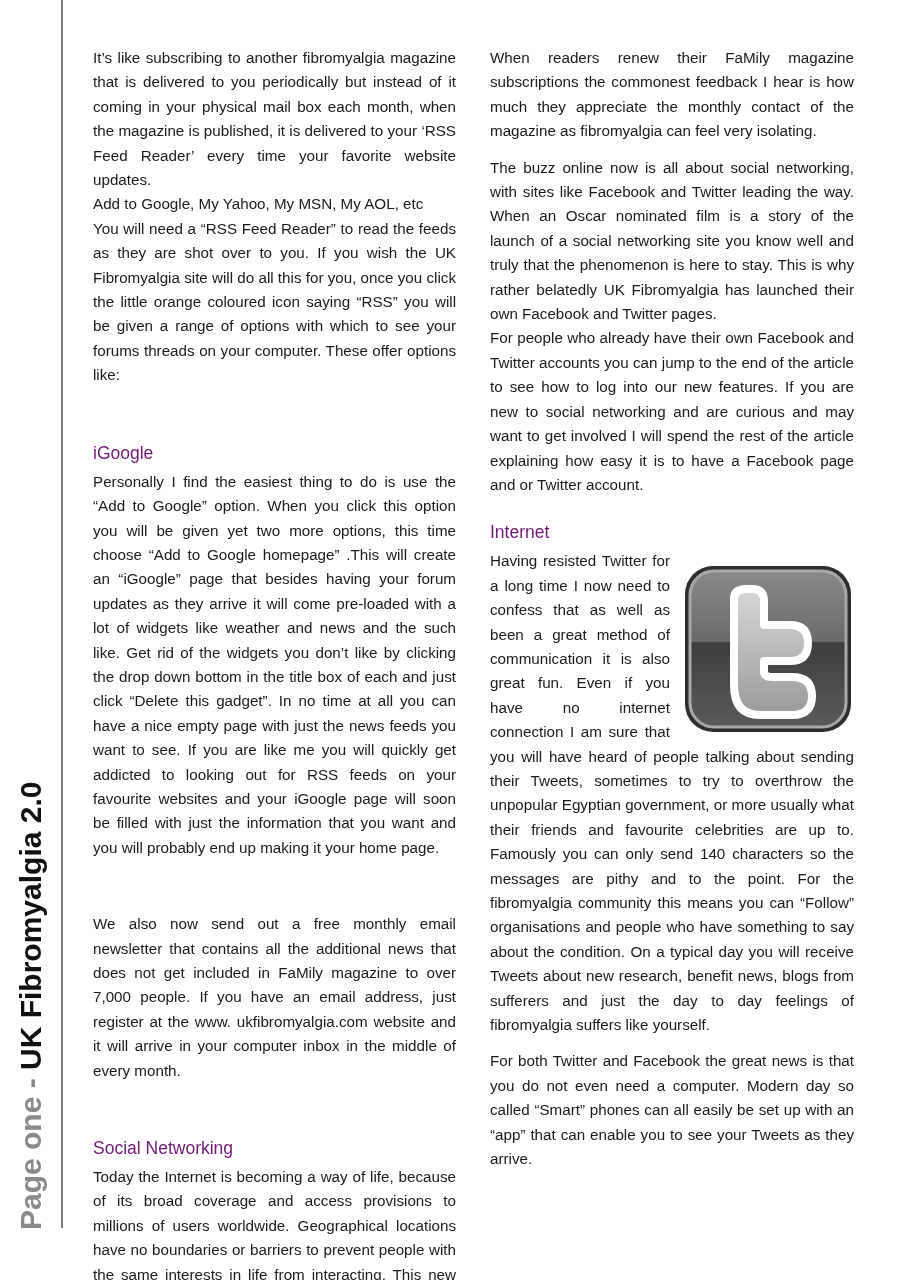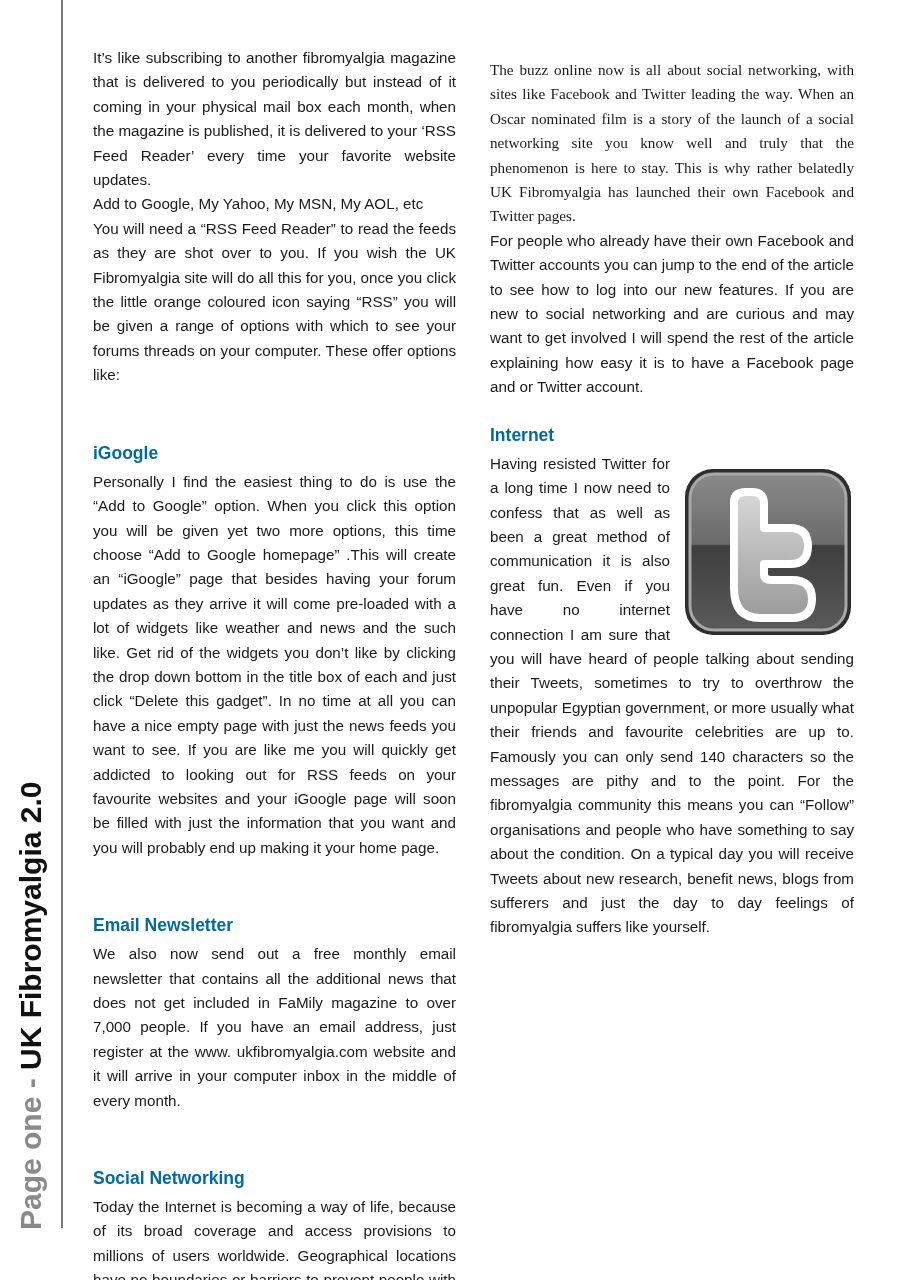--- a/index.html
+++ b/index.html
@@ -7,23 +7,23 @@
          font-family: "Liberation Sans", sans-serif; color: #1a1a1a; }
   .side-rule { position: absolute; left: 61px; top: 0; width: 2px; height: 1228px; background: #7a7a7a; }
   .side-title { position: absolute; left: 14px; top: 1230px; transform-origin: 0 0; transform: rotate(-90deg);
                 white-space: nowrap; font-size: 30px; font-weight: bold; letter-spacing: 0px; }
   .side-title .muted { color: #8a8a8a; }
   .side-title .strong { color: #111; }
   .col { position: absolute; top: 46px; font-size: 15.2px; line-height: 24.4px; text-align: justify; }
   .col.left { left: 93px; width: 363px; }
   .col.right { left: 490px; width: 364px; }
   p { margin: 0; }
-  .gap-s { margin-top: 12px; font-family: Liberation Serif, serif; }
+  .gap-s { margin-top: 12px; }
   .gap-l { margin-top: 52px; }
-  h3 { margin: 0 0 4px 0; font-size: 17.5px; font-weight: bold; line-height: 26px; color: #0369a1; }
+  h3 { margin: 0 0 4px 0; font-size: 17.5px; font-weight: normal; line-height: 26px; color: #701a75; }
   .twitter-wrap { position: relative; }
   .twitter-logo { float: right; width: 172px; height: 176px; margin: 12px 0 4px 12px; }
 </style>
 </head>
 <body>
 
 <div class="side-rule"></div>
 <div class="side-title">
   <span class="muted">Page one - </span><span class="strong">UK Fibromyalgia 2.0</span>
 </div>
@@ -32,31 +32,31 @@
   <p>It’s like subscribing to another fibromyalgia magazine that is delivered to you periodically but instead of it coming in your physical mail box each month, when the magazine is published, it is delivered to your ‘RSS Feed Reader’ every time your favorite website updates.</p>
   <p>Add to Google, My Yahoo, My MSN, My AOL, etc</p>
   <p>You will need a “RSS Feed Reader” to read the feeds as they are shot over to you. If you wish the UK Fibromyalgia site will do all this for you, once you click the little orange coloured icon saying “RSS” you will be given a range of options with which to see your forums threads on your computer. These offer options like:</p>
 
   <section class="gap-l">
     <h3>iGoogle</h3>
     <p>Personally I find the easiest thing to do is use the “Add to Google” option. When you click this option you will be given yet two more options, this time choose “Add to Google homepage” .This will create an “iGoogle” page that besides having your forum updates as they arrive it will come pre-loaded with a lot of widgets like weather and news and the such like. Get rid of the widgets you don’t like by clicking the drop down bottom in the title box of each and just click “Delete this gadget”. In no time at all you can have a nice empty page with just the news feeds you want to see. If you are like me you will quickly get addicted to looking out for RSS feeds on your favourite websites and your iGoogle page will soon be filled with just the information that you want and you will probably end up making it your home page.</p>
   </section>
 
   <section class="gap-l">
-    <h3>Email Newsletter</h3>
     <p>We also now send out a free monthly email newsletter that contains all the additional news that does not get included in FaMily magazine to over 7,000 people. If you have an email address, just register at the www. ukfibromyalgia.com website and it will arrive in your computer inbox in the middle of every month.</p>
   </section>
 
   <section class="gap-l">
     <h3>Social Networking</h3>
     <p>Today the Internet is becoming a way of life, because of its broad coverage and access provisions to millions of users worldwide. Geographical locations have no boundaries or barriers to prevent people with the same interests in life from interacting. This new wave of inter connectedness is often referred to as Internet 2.0.</p>
   </section>
 </div>
 
 <div class="col right">
+  <p>When readers renew their FaMily magazine subscriptions the commonest feedback I hear is how much they appreciate the monthly contact of the magazine as fibromyalgia can feel very isolating.</p>
   <p class="gap-s">The buzz online now is all about social networking, with sites like Facebook and Twitter leading the way. When an Oscar nominated film is a story of the launch of a social networking site you know well and truly that the phenomenon is here to stay. This is why rather belatedly UK Fibromyalgia has launched their own Facebook and Twitter pages.</p>
   <p>For people who already have their own Facebook and Twitter accounts you can jump to the end of the article to see how to log into our new features. If you are new to social networking and are curious and may want to get involved I will spend the rest of the article explaining how easy it is to have a Facebook page and or Twitter account.</p>
 
   <section class="twitter-wrap" style="margin-top:22px">
     <h3>Internet</h3>
     <svg class="twitter-logo" viewBox="0 0 172 176">
       <defs>
         <linearGradient id="tbg" x1="0" y1="0" x2="0" y2="1">
           <stop offset="0" stop-color="#8a8a8a"></stop>
           <stop offset="0.45" stop-color="#6a6a6a"></stop>
@@ -66,14 +66,15 @@
         <linearGradient id="tfill" x1="0" y1="0" x2="0" y2="1">
           <stop offset="0" stop-color="#d8d8d8"></stop>
           <stop offset="1" stop-color="#9a9a9a"></stop>
         </linearGradient>
       </defs>
       <rect x="3" y="5" width="166" height="166" rx="28" fill="#2e2e2e"></rect>
       <rect x="8" y="10" width="156" height="156" rx="24" fill="url(#tbg)" stroke="#a8a8a8" stroke-width="3"></rect>
       <path d="M52 38 q0-10 12-10 h6 q12 0 12 12 v24 h26 q18 0 18 18 t-18 18 h-26 v10 q0 6 8 6 h20 q20 0 20 19 t-20 19 h-32 q-26 0-26-30 z" fill="url(#tfill)" stroke="#ffffff" stroke-width="8" stroke-linejoin="round"></path>
     </svg>
     <p>Having resisted Twitter for a long time I now need to confess that as well as been a great method of communication it is also great fun. Even if you have no internet connection I am sure that you will have heard of people talking about sending their Tweets, sometimes to try to overthrow the unpopular Egyptian government, or more usually what their friends and favourite celebrities are up to. Famously you can only send 140 characters so the messages are pithy and to the point. For the fibromyalgia community this means you can “Follow” organisations and people who have something to say about the condition. On a typical day you will receive Tweets about new research, benefit news, blogs from sufferers and just the day to day feelings of fibromyalgia suffers like yourself.</p>
+    <p class="gap-s">For both Twitter and Facebook the great news is that you do not even need a computer. Modern day so called “Smart” phones can all easily be set up with an “app” that can enable you to see your Tweets as they arrive.</p>
   </section>
 </div>
 
 </body></html>

